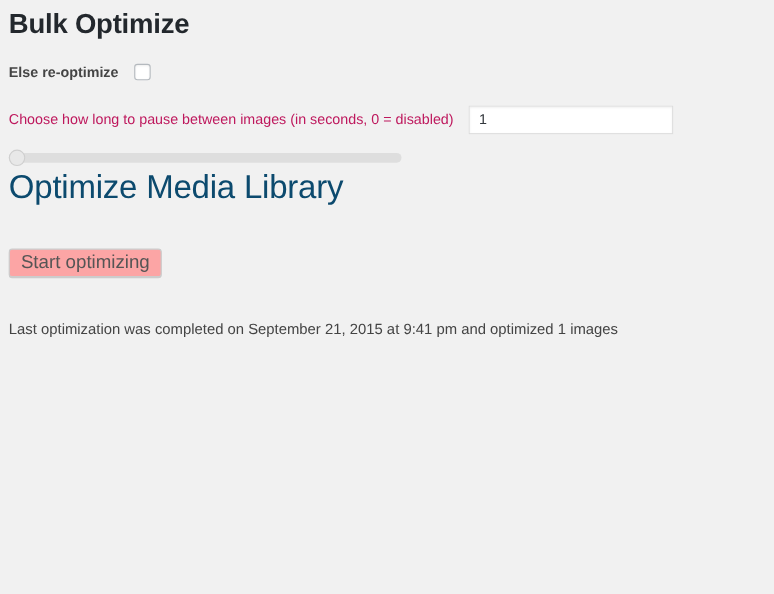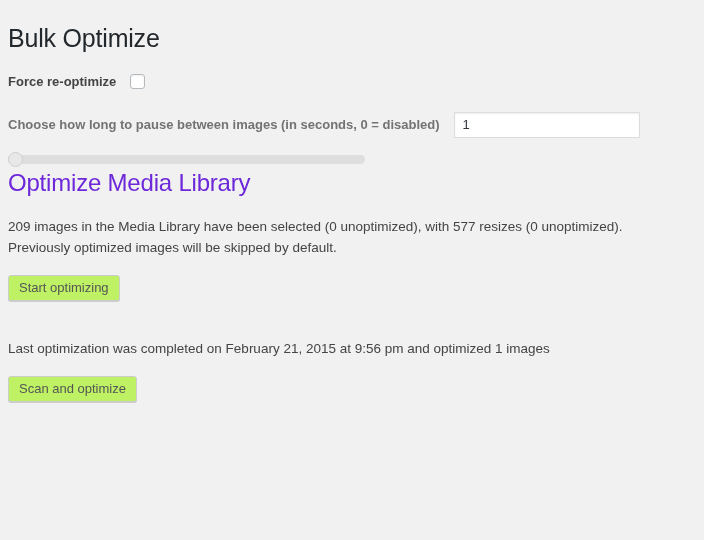--- a/index.html
+++ b/index.html
@@ -14,31 +14,31 @@
     color: #444;
     overflow: hidden;
   }
   .wrap {
     padding: 0 8px;
     box-sizing: border-box;
     width: 704px;
   }
   h1.page-title {
     font-size: 25px;
-    font-weight: 400;
+    font-weight: 700;
     color: #23282d;
-    margin: 22px 0 0 0;
+    margin: 6px 0 0 0;
     padding: 0;
     line-height: 1.3;
     letter-spacing: -0.2px;
   }
   h2.section-title {
-    font-size: 24px;
+    font-size: 30px;
     font-weight: 400;
-    color: #6d28d9;
+    color: #0c4a6e;
     margin: 0;
     padding: 0;
     line-height: 1.4;
     letter-spacing: -0.2px;
   }
   .force-row {
     display: flex;
     align-items: center;
     margin-top: 17px;
     height: 20px;
@@ -60,22 +60,22 @@
     display: inline-block;
     cursor: pointer;
   }
   .delay-row {
     display: flex;
     align-items: center;
     margin-top: 20px;
   }
   .delay-label {
     font-size: 13px;
-    font-weight: bold;
-    color: #737373;
+    font-weight: normal;
+    color: #be185d;
     margin-right: 14px;
     white-space: nowrap;
   }
   .delay-input {
     width: 186px;
     height: 26px;
     box-sizing: border-box;
     border: 1px solid #ddd;
     background: #fff;
     color: #32373c;
@@ -117,83 +117,78 @@
   p.body-text {
     font-size: 13.5px;
     line-height: 1.55;
     color: #444;
     margin: 0;
   }
   .mt-para { margin-top: 16px; }
   .btn {
     display: inline-block;
     font-family: "Liberation Sans", sans-serif;
-    font-size: 13px;
+    font-size: 17px;
     line-height: 24px;
     height: 26px;
     color: #555;
-    background: #bef264;
+    background: #fca5a5;
     border: 1px solid #ccc;
     border-radius: 3px;
     padding: 0 10px;
     box-sizing: border-box;
     box-shadow: 0 1px 0 #ccc;
     cursor: pointer;
     white-space: nowrap;
   }
   .spacer-16 { height: 16px; }
   .spacer-18 { height: 18px; }
   .spacer-20 { height: 20px; }
 </style>
 </head>
 <body>
 
 <div class="wrap">
 
   <h1 class="page-title">Bulk Optimize</h1>
 
   <div class="force-row">
-    <span class="force-label">Force re-optimize</span>
+    <span class="force-label">Else re-optimize</span>
     <span class="checkbox"></span>
   </div>
 
   <div class="delay-row">
     <span class="delay-label">Choose how long to pause between images (in seconds, 0 = disabled)</span>
     <input class="delay-input" type="text" value="1" style="">
   </div>
 
   <div class="slider-wrap">
     <div class="slider-track"></div>
     <div class="slider-handle"></div>
   </div>
 
   <h2 class="section-title media-heading">Optimize Media Library</h2>
 
   <div class="spacer-18"></div>
 
-  <p class="body-text">
-    <span>209 images in the Media Library have been selected (0 unoptimized), with 577 resizes (0 unoptimized).</span><br>
-    <span>Previously optimized images will be skipped by default.</span>
-  </p>
 
   <div class="spacer-16"></div>
 
   <button class="btn">Start optimizing</button>
 
   <div class="spacer-20"></div>
 
 
   <div class="spacer-18"></div>
 
 
-  <p class="body-text mt-para">Last optimization was completed on February 21, 2015 at 9:56 pm and optimized 1 images</p>
+  <p class="body-text mt-para">Last optimization was completed on September 21, 2015 at 9:41 pm and optimized 1 images</p>
 
   <div class="spacer-16"></div>
 
-  <button class="btn">Scan and optimize</button>
 
   <div class="spacer-18"></div>
 
 
   <div class="spacer-16"></div>
 
   
 
 </div>
 

